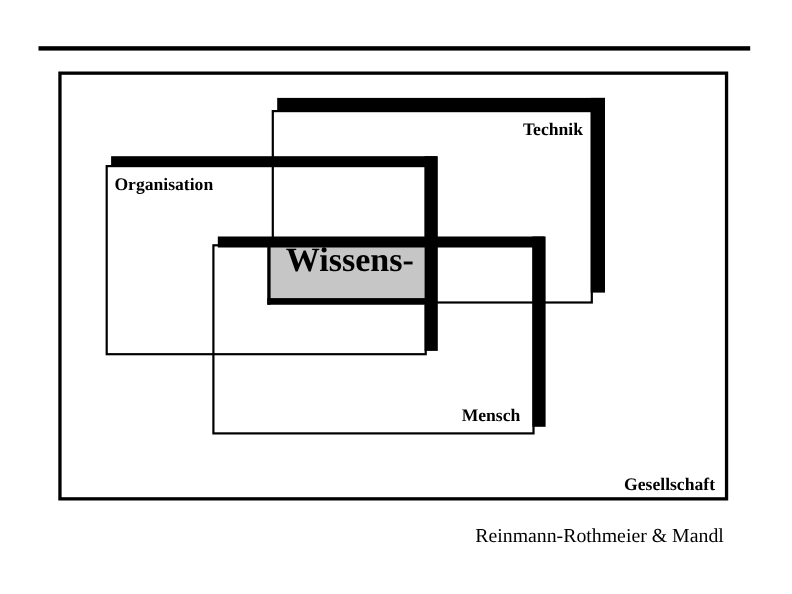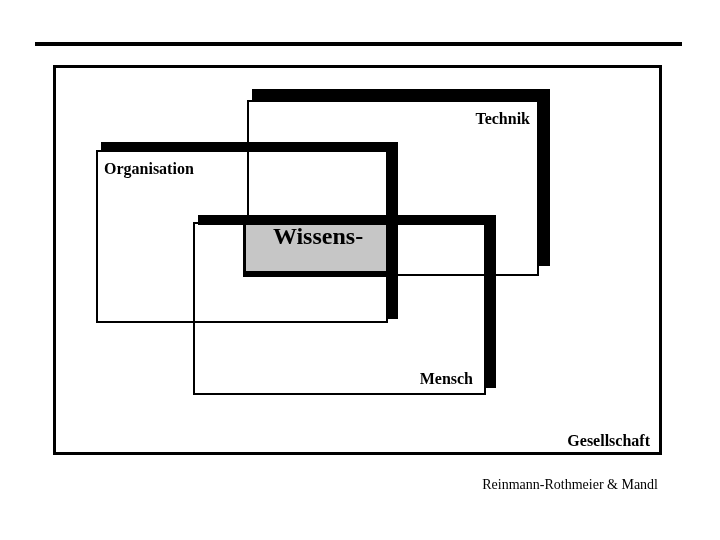--- a/index.html
+++ b/index.html
@@ -36,32 +36,32 @@
   #bar-mensch-top{left:198px;top:215px;width:297px;height:10px;}
   #bar-mensch-right{left:484px;top:215px;width:12px;height:173px;}
   
   #box-wissensmanagement{
     left:243px;top:223px;width:147px;height:54px;
     background:var(--core-fill);
     border-left:3px solid var(--line);
     border-bottom:6px solid var(--line);
     z-index:2;
     text-align:center;
-    font-size:24px;font-weight:bold;line-height:24px;
+    font-size:31px;font-weight:bold;line-height:24px;
     padding-top:1px;
   }
   
   .label{font-weight:bold;font-size:16px;line-height:26px;white-space:nowrap;z-index:4;}
   #label-technik{right:190px;top:106px;}
   #label-organisation{left:104px;top:156px;}
   #label-mensch{right:247px;top:366px;}
   #label-gesellschaft{right:70px;top:428px;}
   
   #attribution{
-    right:62px;top:477px;font-size:14px;font-weight:normal;
+    right:62px;top:477px;font-size:18px;font-weight:normal;
     white-space:nowrap;z-index:5;text-align:center;
   }
 </style>
 </head>
 <body>
 
 <div id="slide">
 
   <div id="title-rule" class="abs"></div>
 

